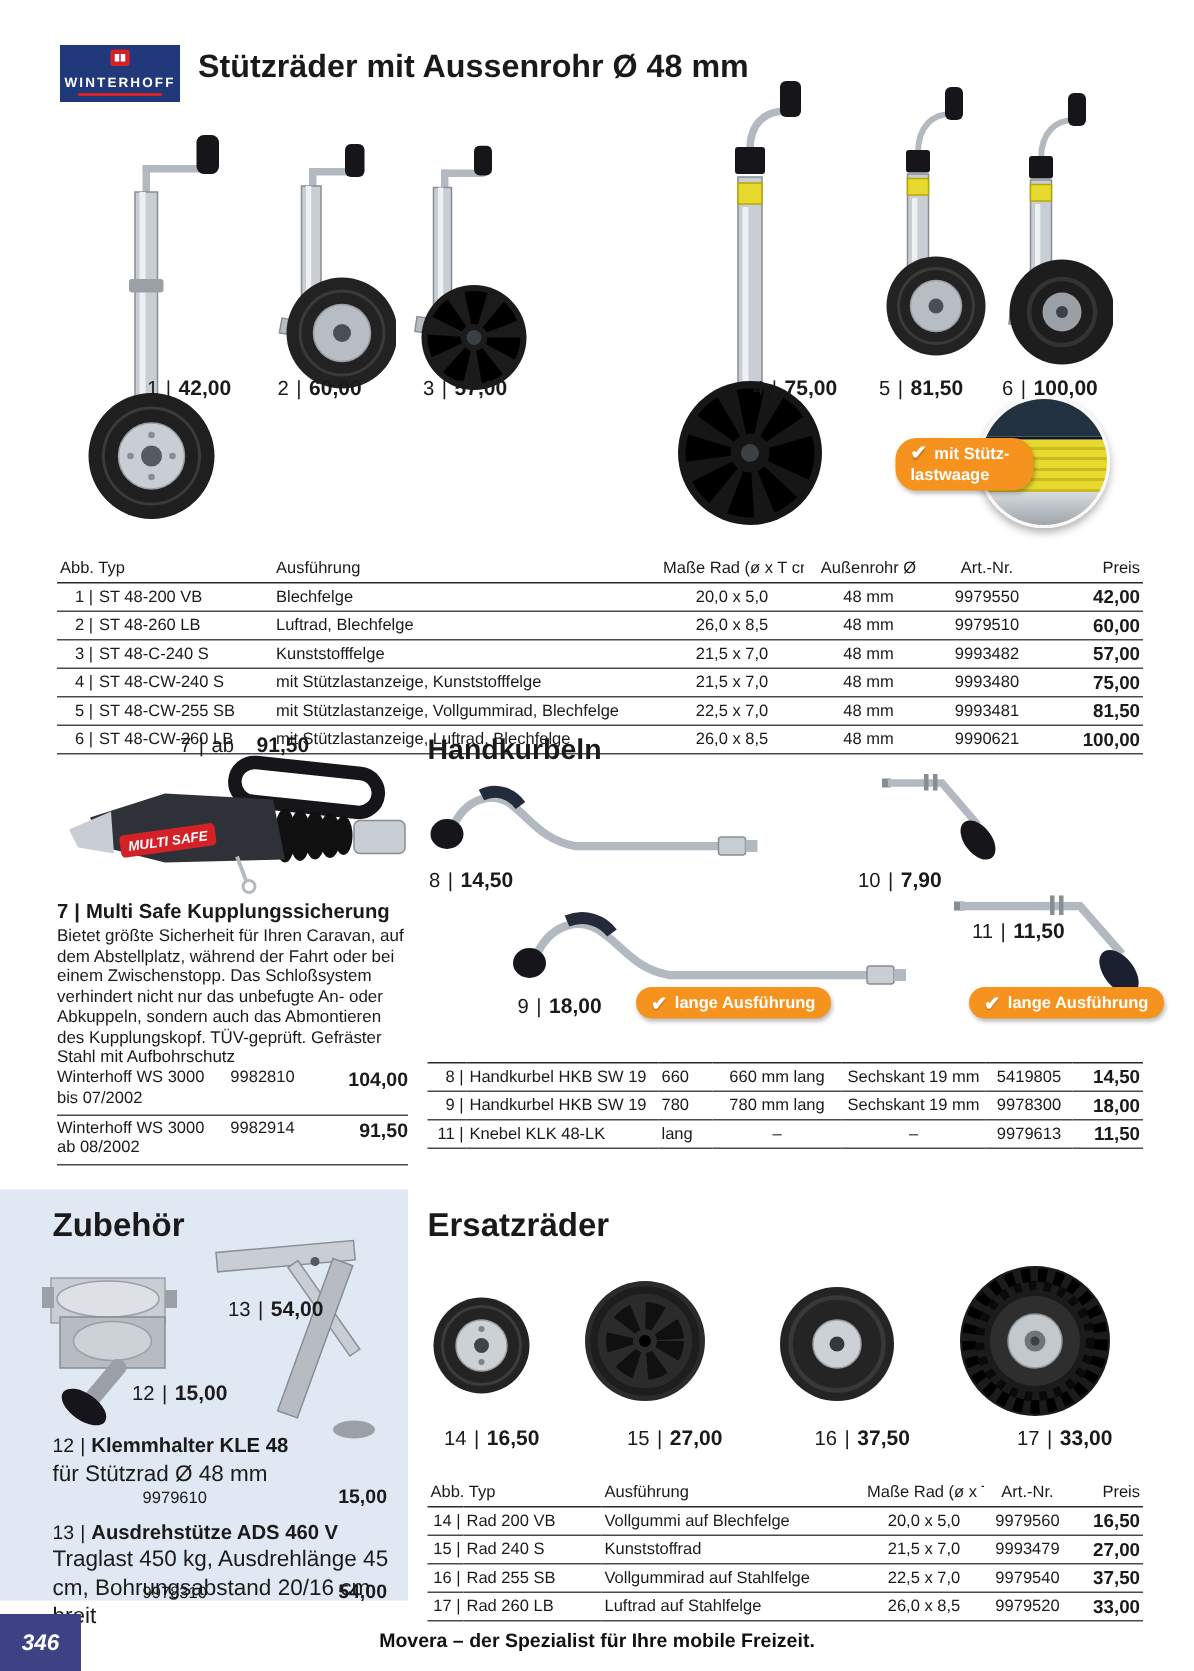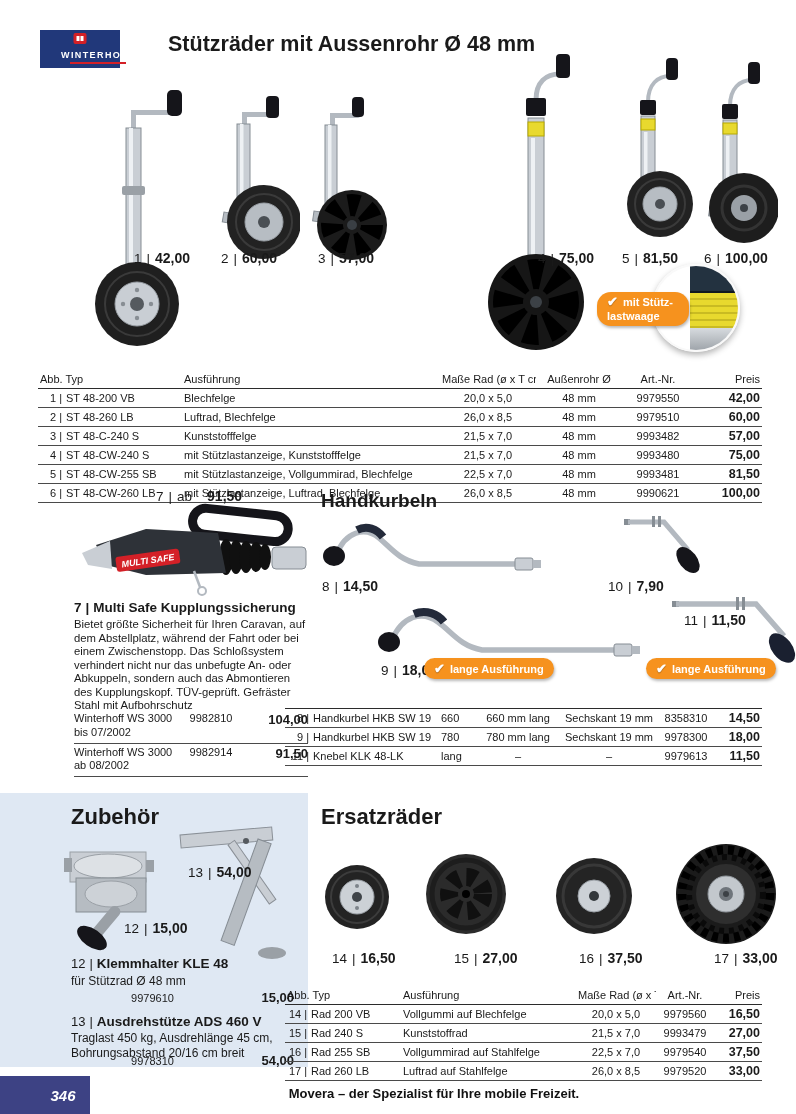--- a/index.html
+++ b/index.html
@@ -1,18 +1,18 @@
 <!DOCTYPE html>
 <html><head>
 <meta charset="utf-8">
 <style>
   html,body{margin:0;padding:0;background:#fff;}
   #root{position:relative;width:796px;height:1114px;background:#fff;overflow:hidden;
         font-family:"Liberation Sans",sans-serif;color:#1a1a1a;}
-  .abs{position:absolute;padding-left:36px;}
+  .abs{position:absolute;}
 
   
   .logo{background:#21387a;width:80px;height:38px;display:flex;flex-direction:column;
         align-items:center;justify-content:flex-end;padding-bottom:4px;box-sizing:border-box;}
   .logo .emblem{position:absolute;top:3px;left:50%;transform:translateX(-50%);
         width:13px;height:11px;background:#d42027;border-radius:2px;}
   .logo .emblem:before{content:"";position:absolute;left:3px;top:3px;width:3px;height:5px;background:#fff;}
   .logo .emblem:after{content:"";position:absolute;right:3px;top:3px;width:3px;height:5px;background:#fff;}
   .logo .name{color:#fff;font-size:9px;font-weight:bold;letter-spacing:1.4px;line-height:1;}
   .logo .sub{width:56px;height:2px;background:#d42027;margin-top:2px;}
@@ -62,21 +62,21 @@
   .lens .l-top{height:30%;background:#233240;}
   .lens .l-mid{height:42%;background:repeating-linear-gradient(to bottom,#e8d92e 0 5px,#c9bb22 5px 7px);
         border-top:2px solid #101820;}
   .lens .l-bot{height:28%;background:linear-gradient(#d7dbdf,#9aa0a6);}
 
   
   .panel{background:#dfe8f3;}
   .z-head{font-size:13px;white-space:nowrap;}
   .z-head b{font-size:13.5px;}
   .z-head .pipe{margin:0 4px;}
-  .z-desc{font-size:12px;line-height:1.25;}
+  .z-desc{font-size:15px;line-height:1.25;}
   .z-price{display:flex;font-size:11px;align-items:baseline;}
   .z-price .artnr{flex:1;text-align:center;}
   .z-price .pr{width:60px;text-align:right;font-weight:bold;font-size:13px;}
 
   
   .pageno{background:#3d4284;color:#fff;display:flex;align-items:center;justify-content:center;
           font-weight:bold;font-size:15px;}
   .movera{font-weight:bold;font-size:13px;color:#111;}
 
   figure{margin:0;padding:0;}
@@ -392,21 +392,21 @@
         <col style="width:58px">
         <col style="width:47px">
       </colgroup>
     <tbody>
         <tr>
           <td class="c-num"><span>8</span><span class="pipe2">|</span></td>
           <td>Handkurbel HKB SW 19</td>
           <td>660</td>
           <td class="ctr">660 mm lang</td>
           <td class="ctr">Sechskant 19 mm</td>
-          <td class="ctr">8358310</td>
+          <td class="ctr">5419805</td>
           <td class="price">14,50</td>
         </tr>
     <tr>
           <td class="c-num"><span>9</span><span class="pipe2">|</span></td>
           <td>Handkurbel HKB SW 19</td>
           <td>780</td>
           <td class="ctr">780 mm lang</td>
           <td class="ctr">Sechskant 19 mm</td>
           <td class="ctr">9978300</td>
           <td class="price">18,00</td>

